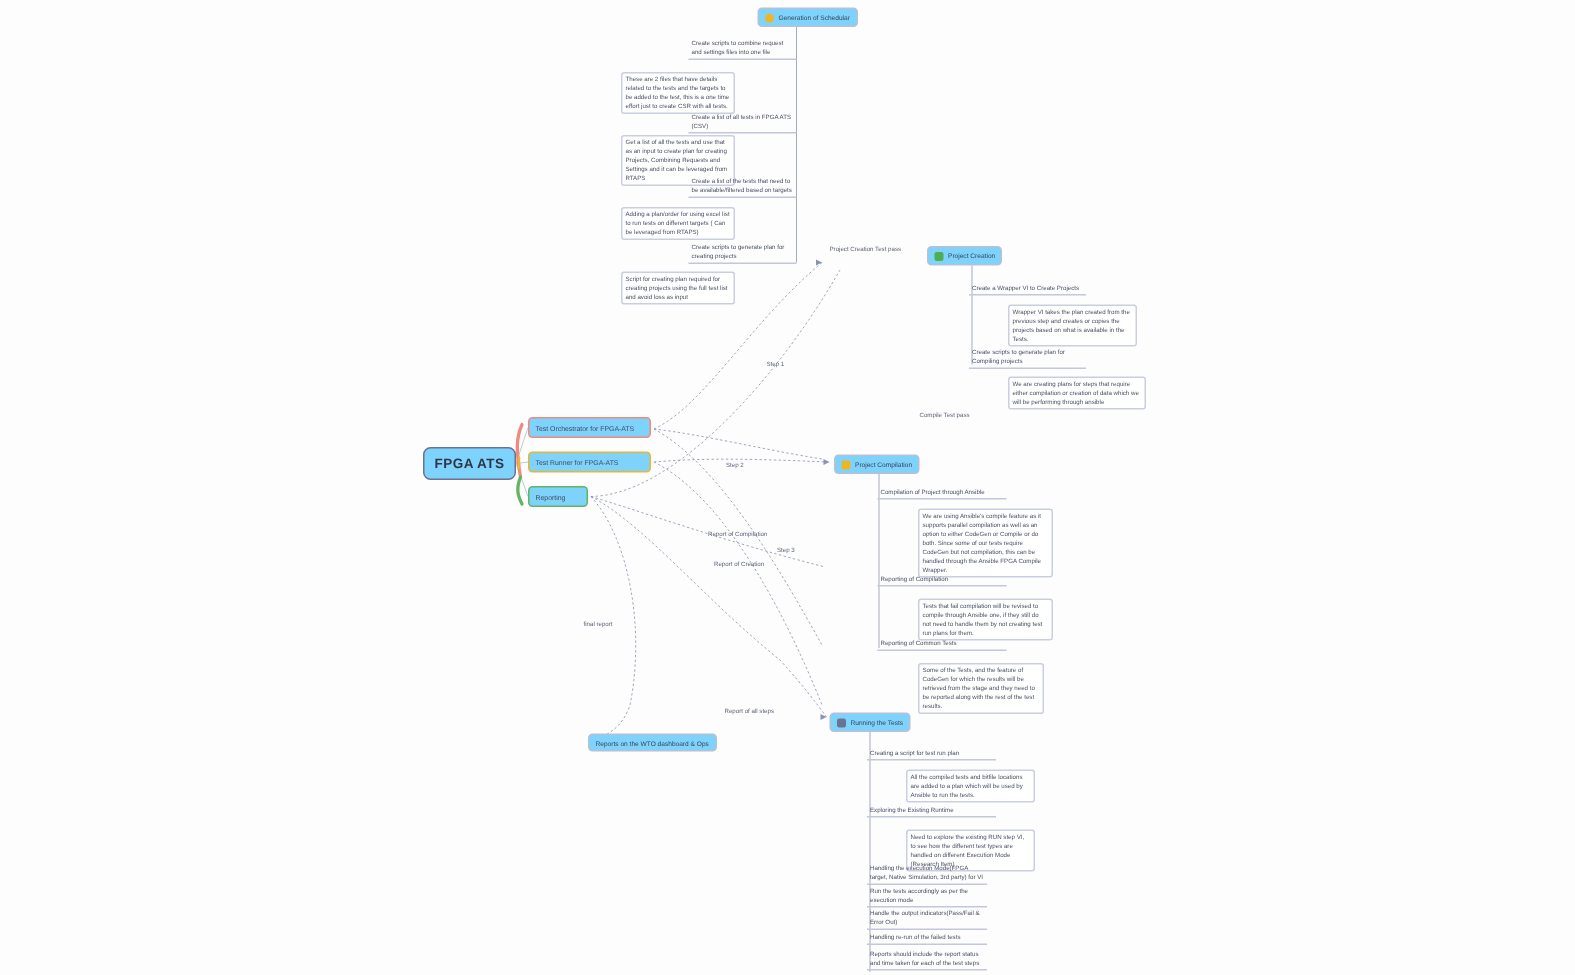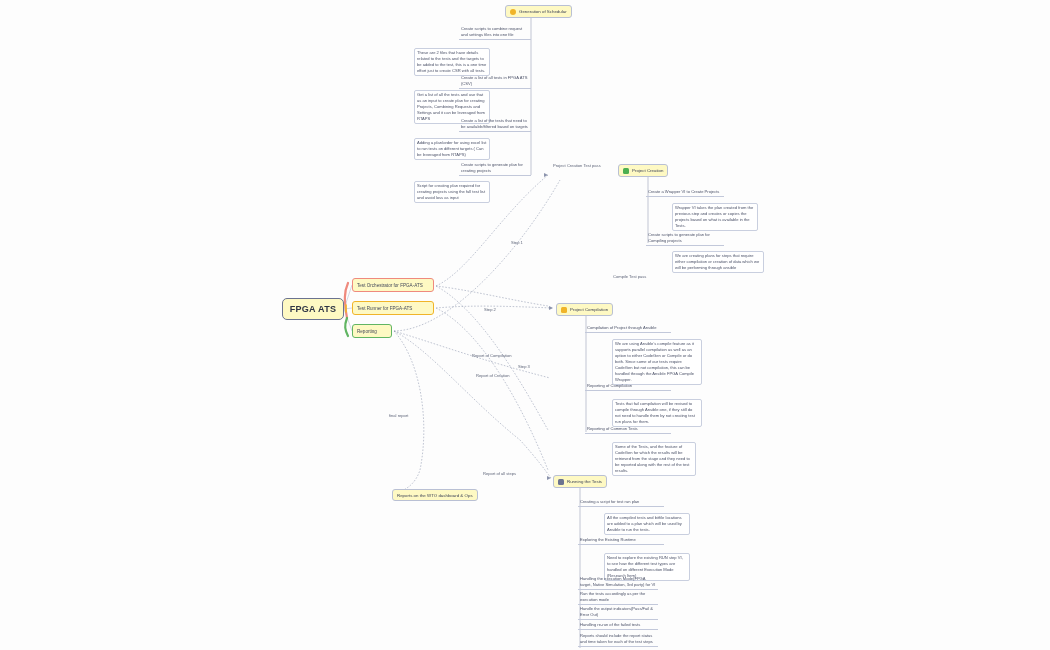--- a/index.html
+++ b/index.html
@@ -1,20 +1,20 @@
 <!DOCTYPE html>
 <html><head>
 <meta charset="utf-8">
 <style>
   html,body{margin:0;padding:0;}
   body{width:1050px;height:650px;background:#fdfdfd;font-family:"Liberation Sans",sans-serif;overflow:hidden;}
   #canvas{position:relative;width:1050px;height:650px;}
   svg.links{position:absolute;left:0;top:0;width:1050px;height:650px;pointer-events:none;}
 
-  .node{position:absolute;box-sizing:border-box;background:#fef9c3;border:1px solid #b9c0d4;
+  .node{position:absolute;box-sizing:border-box;background:#7dd3fc;border:1px solid #b9c0d4;
         border-radius:4px;color:#3c4257;display:flex;align-items:center;gap:3px;}
   .root{left:282px;top:298px;width:62px;height:22px;border:1.3px solid #6b7390;border-radius:5px;
         justify-content:center;font-size:9px;font-weight:bold;letter-spacing:.3px;color:#2f3545;}
 
   .b1{left:352px;top:278px;width:82px;height:14px;border:1px solid #ef8a7e;border-radius:3px;}
   .b2{left:352px;top:301px;width:82px;height:14px;border:1px solid #f0b429;border-radius:3px;}
   .b3{left:352px;top:324px;width:40px;height:14px;border:1px solid #61b563;border-radius:3px;}
   .b1 .lbl,.b2 .lbl,.b3 .lbl{font-size:4.6px;padding-left:4px;color:#44495a;}
 
   .topic{height:13px;border:1px solid #b9c0d4;border-radius:3px;padding:0 4px;}

